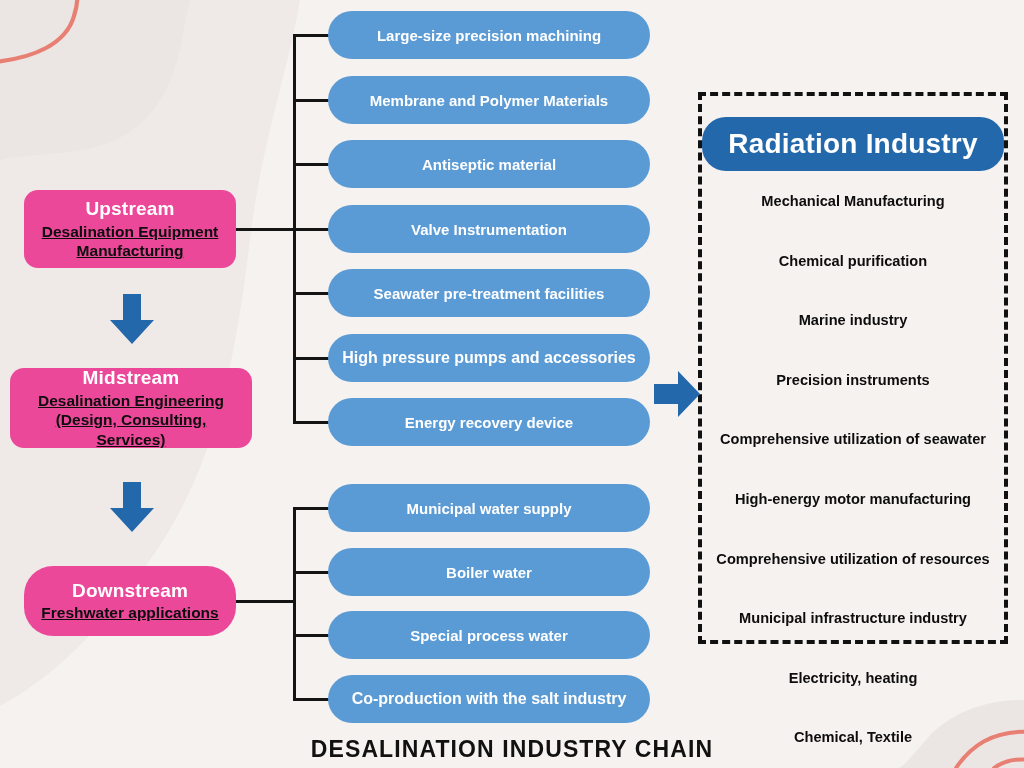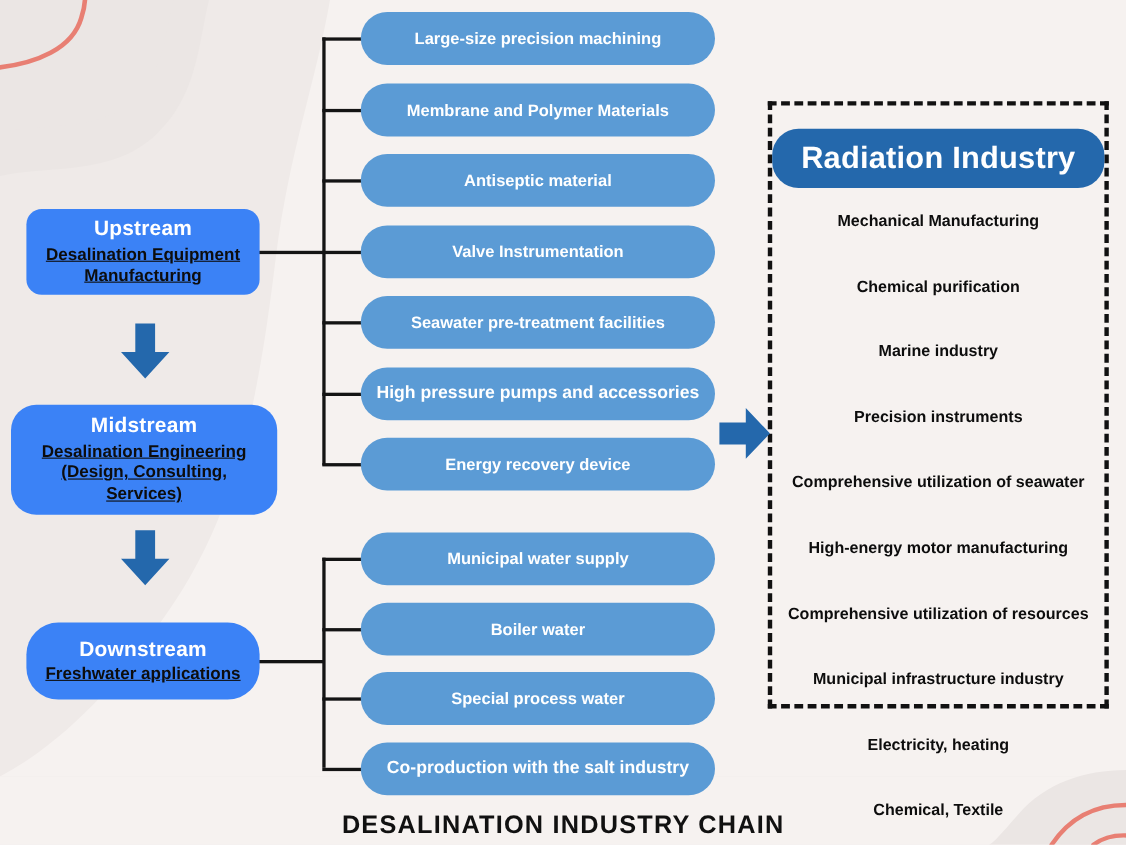--- a/index.html
+++ b/index.html
@@ -11,21 +11,21 @@
     position:relative;
   }
   #stage{position:absolute;inset:0;width:1024px;height:768px;}
 
   
   .bg-layer{position:absolute;inset:0;z-index:0;pointer-events:none;}
 
   
   .stage-box{
     position:absolute;
-    background:#3b82f6;
+    background:#ec4899;
     border-radius:14px;
     display:flex;
     flex-direction:column;
     align-items:center;
     justify-content:center;
     text-align:center;
     z-index:5;
     box-sizing:border-box;
     padding:6px 10px;
   }
@@ -177,21 +177,21 @@
   <div class="conn h" style="left:293px;top:698px;width:38px;"></div>
 
   <div class="stage-box" id="box-upstream" style="left:24px;top:190px;width:212px;height:78px;">
     <div class="stage-title">Upstream</div>
     <div class="stage-sub">
       <div>Desalination Equipment</div>
       <div>Manufacturing</div>
     </div>
   </div>
 
-  <div class="stage-box" id="box-midstream" style="left:10px;top:368px;width:242px;height:100px;border-radius:23px;">
+  <div class="stage-box" id="box-midstream" style="left:10px;top:368px;width:242px;height:80px;">
     <div class="stage-title">Midstream</div>
     <div class="stage-sub">
       <div>Desalination Engineering</div>
       <div>(Design, Consulting, Services)</div>
     </div>
   </div>
 
   <div class="stage-box" id="box-downstream" style="left:24px;top:566px;width:212px;height:70px;border-radius:29px;">
     <div class="stage-title">Downstream</div>
     <div class="stage-sub">

